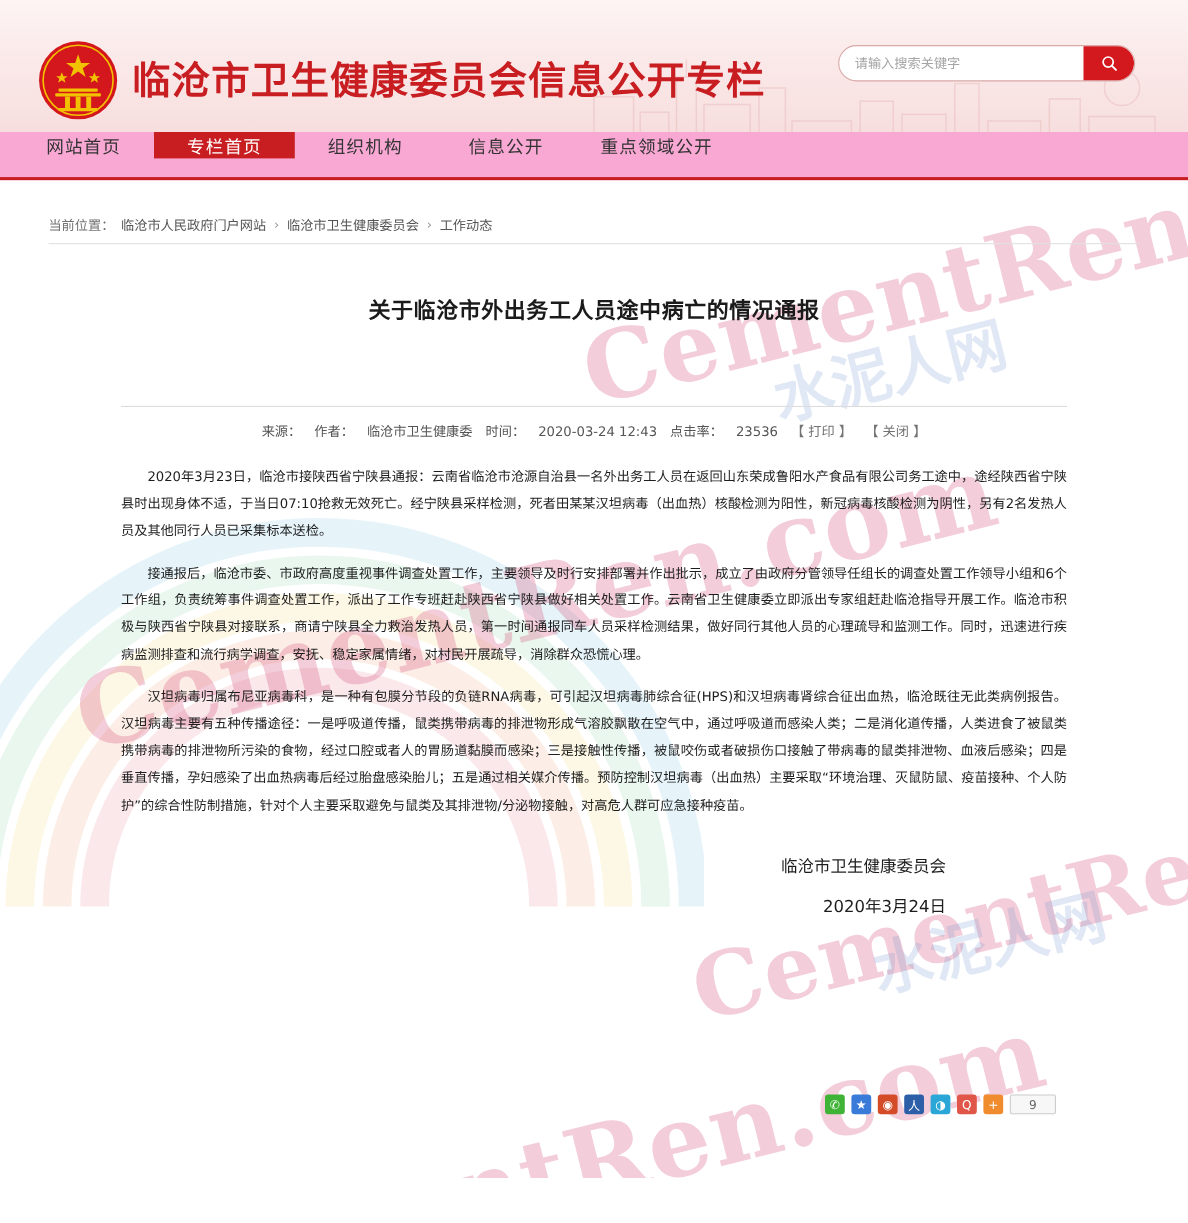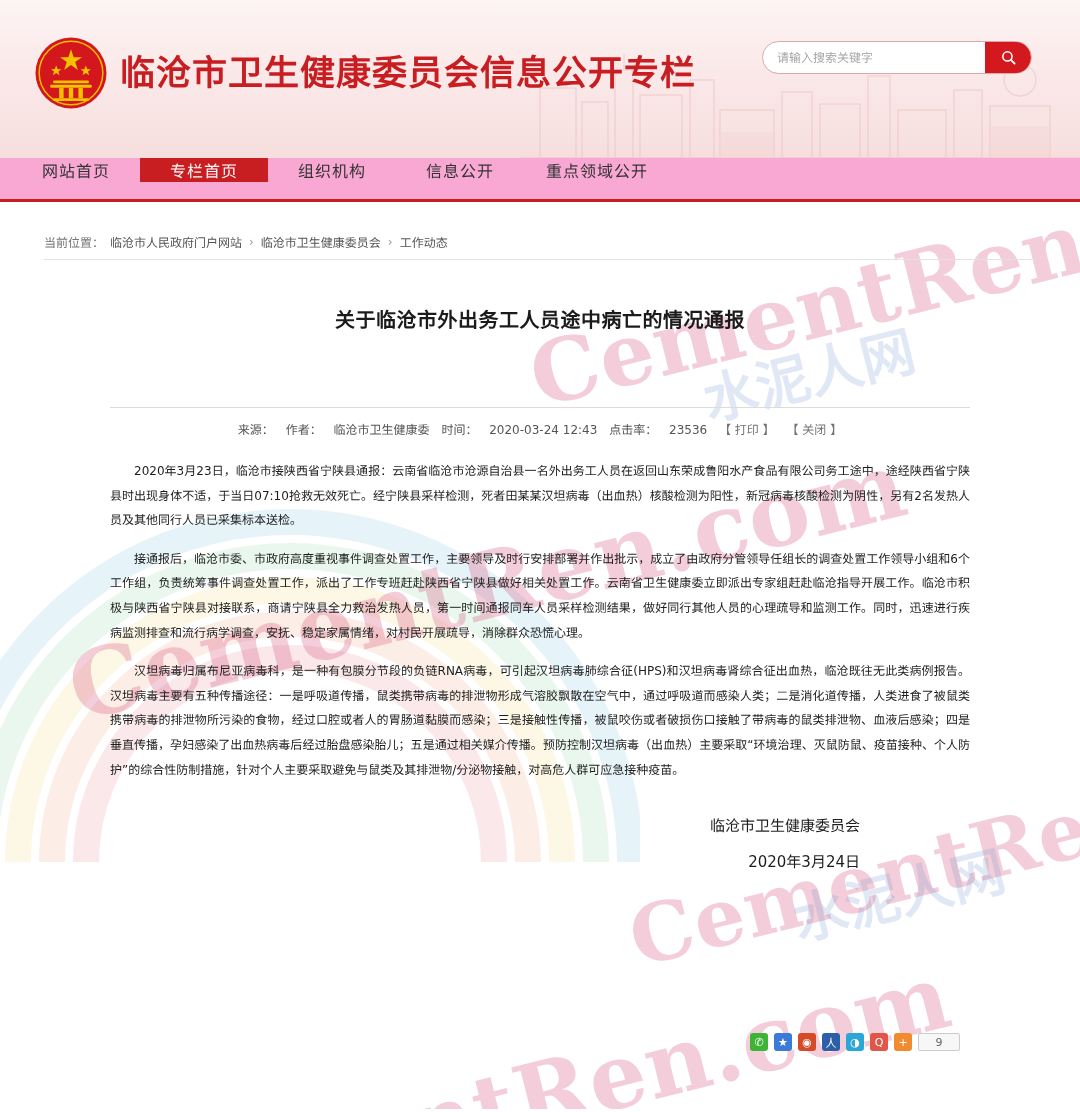--- a/index.html
+++ b/index.html
@@ -12,21 +12,21 @@
   #page {
     position: relative;
     width: 1080px; height: 1112px;
     overflow: hidden;
     background: #fff;
   }
 
   
   .header {
     position: relative;
-    height: 158px;
+    height: 120px;
     background: linear-gradient(180deg,#fdf4f4 0%, #fbeaea 40%, #f7dede 100%);
     border-bottom: 0;
     overflow: hidden;
   }
   .header-citybg {
     position: absolute;
     left: 520px; top: 40px;
     width: 560px; height: 118px;
     opacity: .45;
   }

